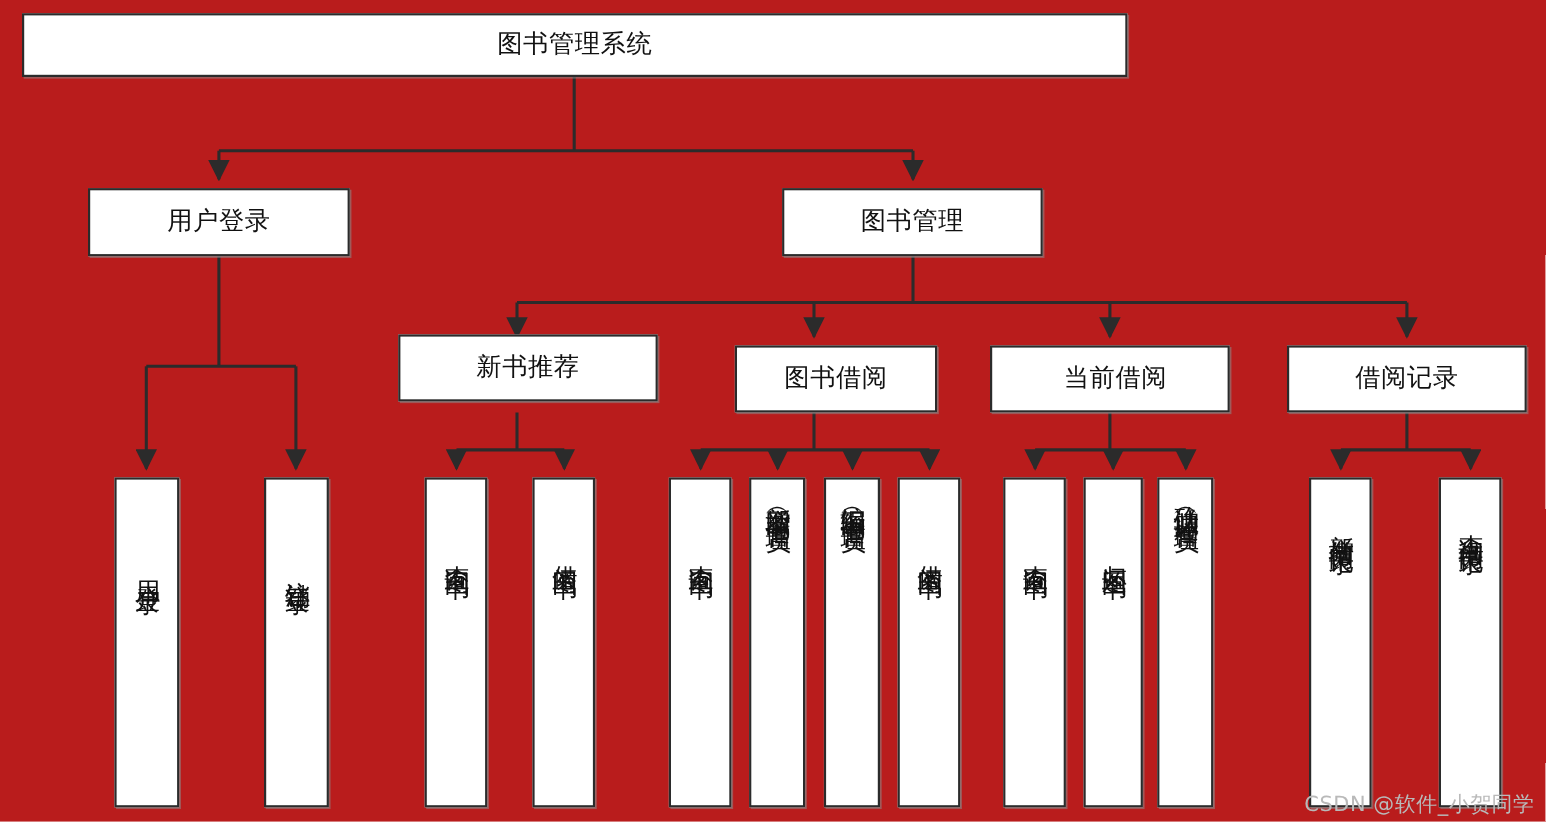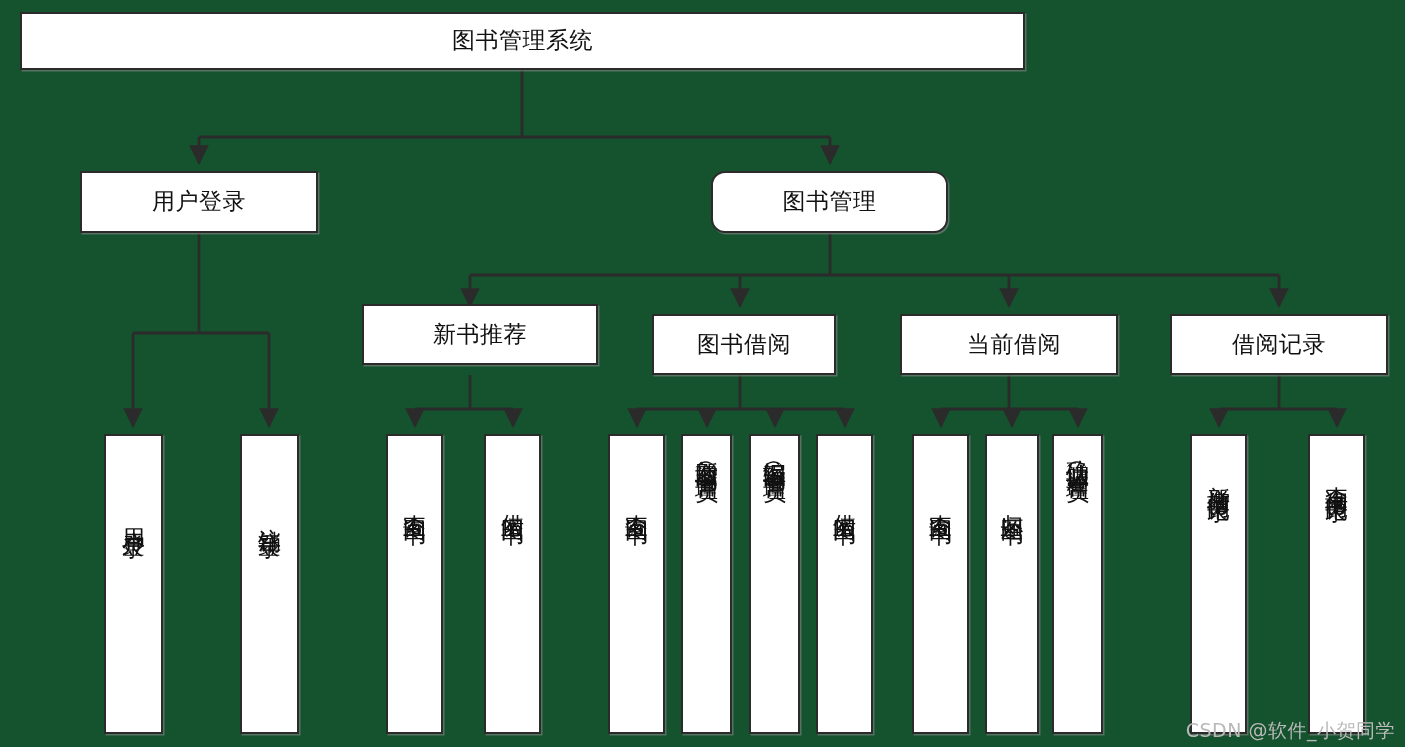--- a/index.html
+++ b/index.html
@@ -9,21 +9,21 @@
   }
   body {
     font-family: "DejaVu Sans", "Liberation Sans", sans-serif;
     color: #111111;
   }
   #canvas {
     position: relative;
     width: 1405px;
     height: 747px;
     overflow: hidden;
-    background: #14532d;
+    background: #b91c1c;
   }
   #edges {
     position: absolute;
     left: 0;
     top: 0;
     width: 1405px;
     height: 747px;
   }
   .node {
     position: absolute;
@@ -123,28 +123,28 @@
     </g>
   </svg>
 
   <div class="node" style="left:20px; top:12px; width:1005px; height:58px;">
     <span class="label">图书管理系统</span>
   </div>
 
   <div class="node" style="left:80px; top:171px; width:238px; height:62px;">
     <span class="label">用户登录</span>
   </div>
-  <div class="node" style="left:711px; top:171px; width:237px; height:62px;border-radius:14px;">
+  <div class="node" style="left:711px; top:171px; width:237px; height:62px;">
     <span class="label">图书管理</span>
   </div>
 
   <div class="node" style="left:362px; top:304px; width:236px; height:61px;">
     <span class="label">新书推荐</span>
   </div>
-  <div class="node" style="left:652px; top:314px; width:184px; height:61px;">
+  <div class="node" style="left:668px; top:314px; width:184px; height:61px;">
     <span class="label">图书借阅</span>
   </div>
   <div class="node" style="left:900px; top:314px; width:218px; height:61px;padding-left:10px;">
     <span class="label">当前借阅</span>
   </div>
   <div class="node" style="left:1170px; top:314px; width:218px; height:61px;align-items:center;">
     <span class="label">借阅记录</span>
   </div>
 
   <div class="node vertical" style="left:104px; top:434px; width:59px; height:300px; padding-top:74px;">

